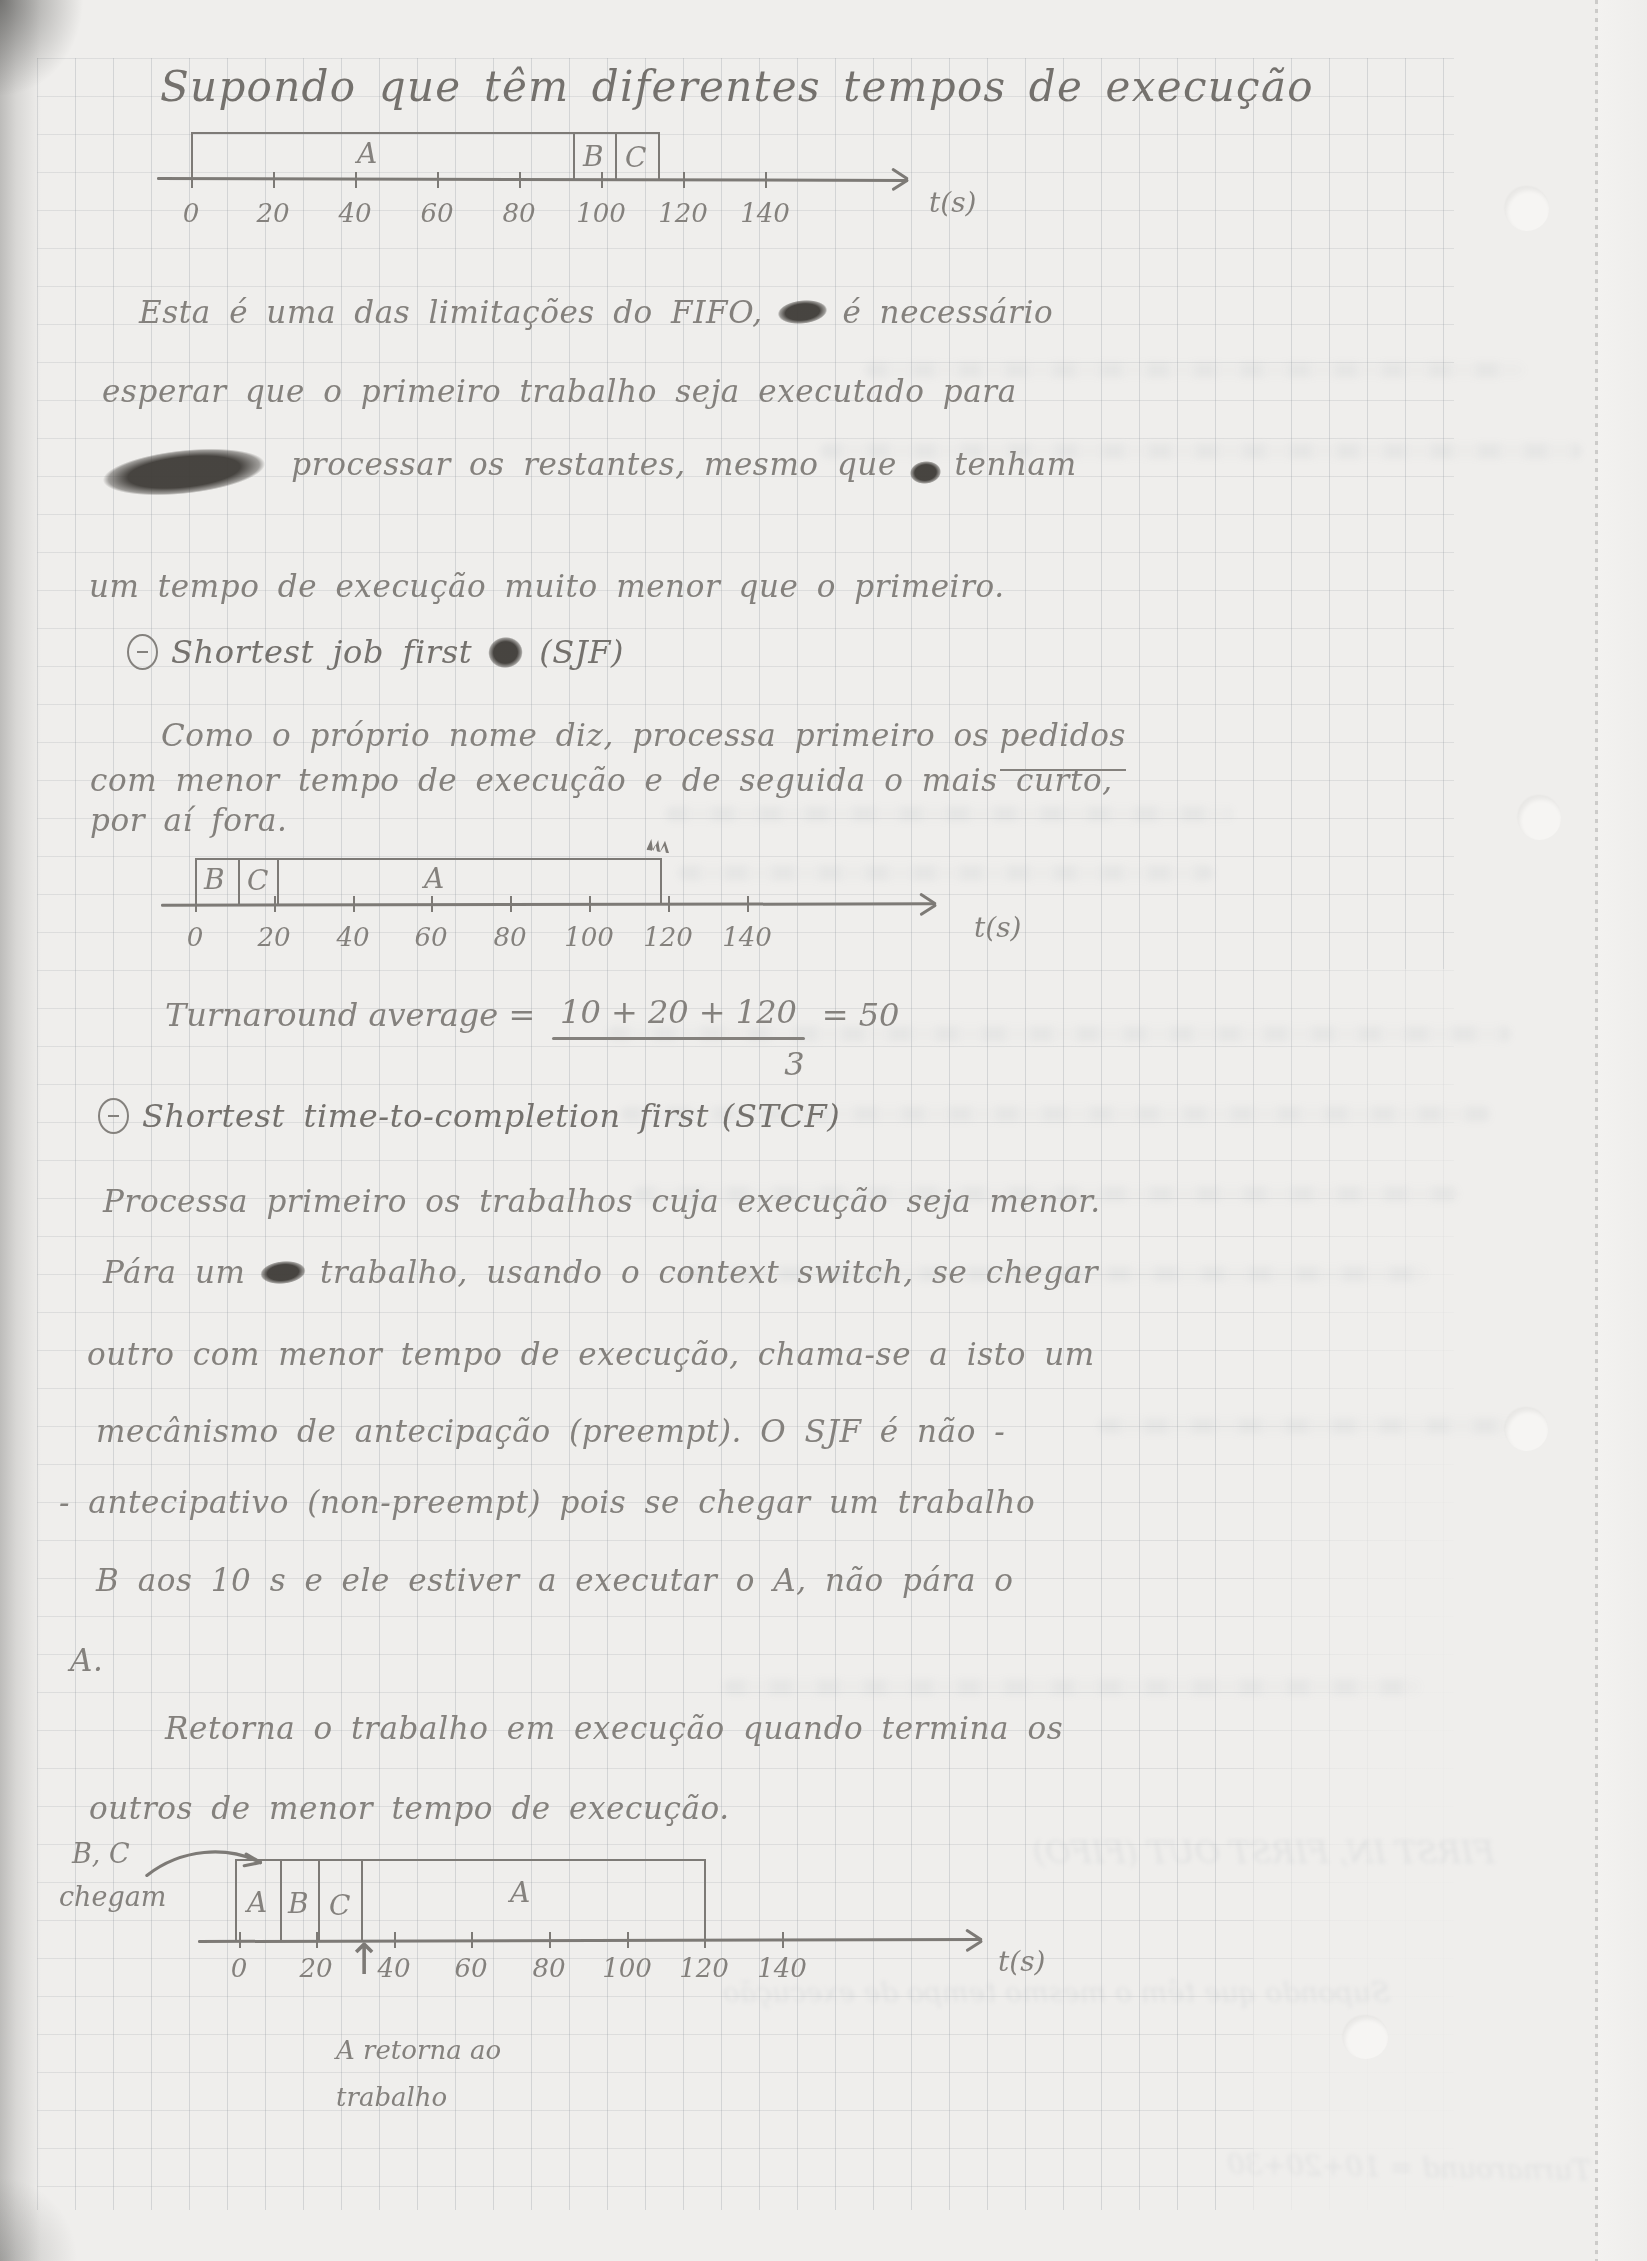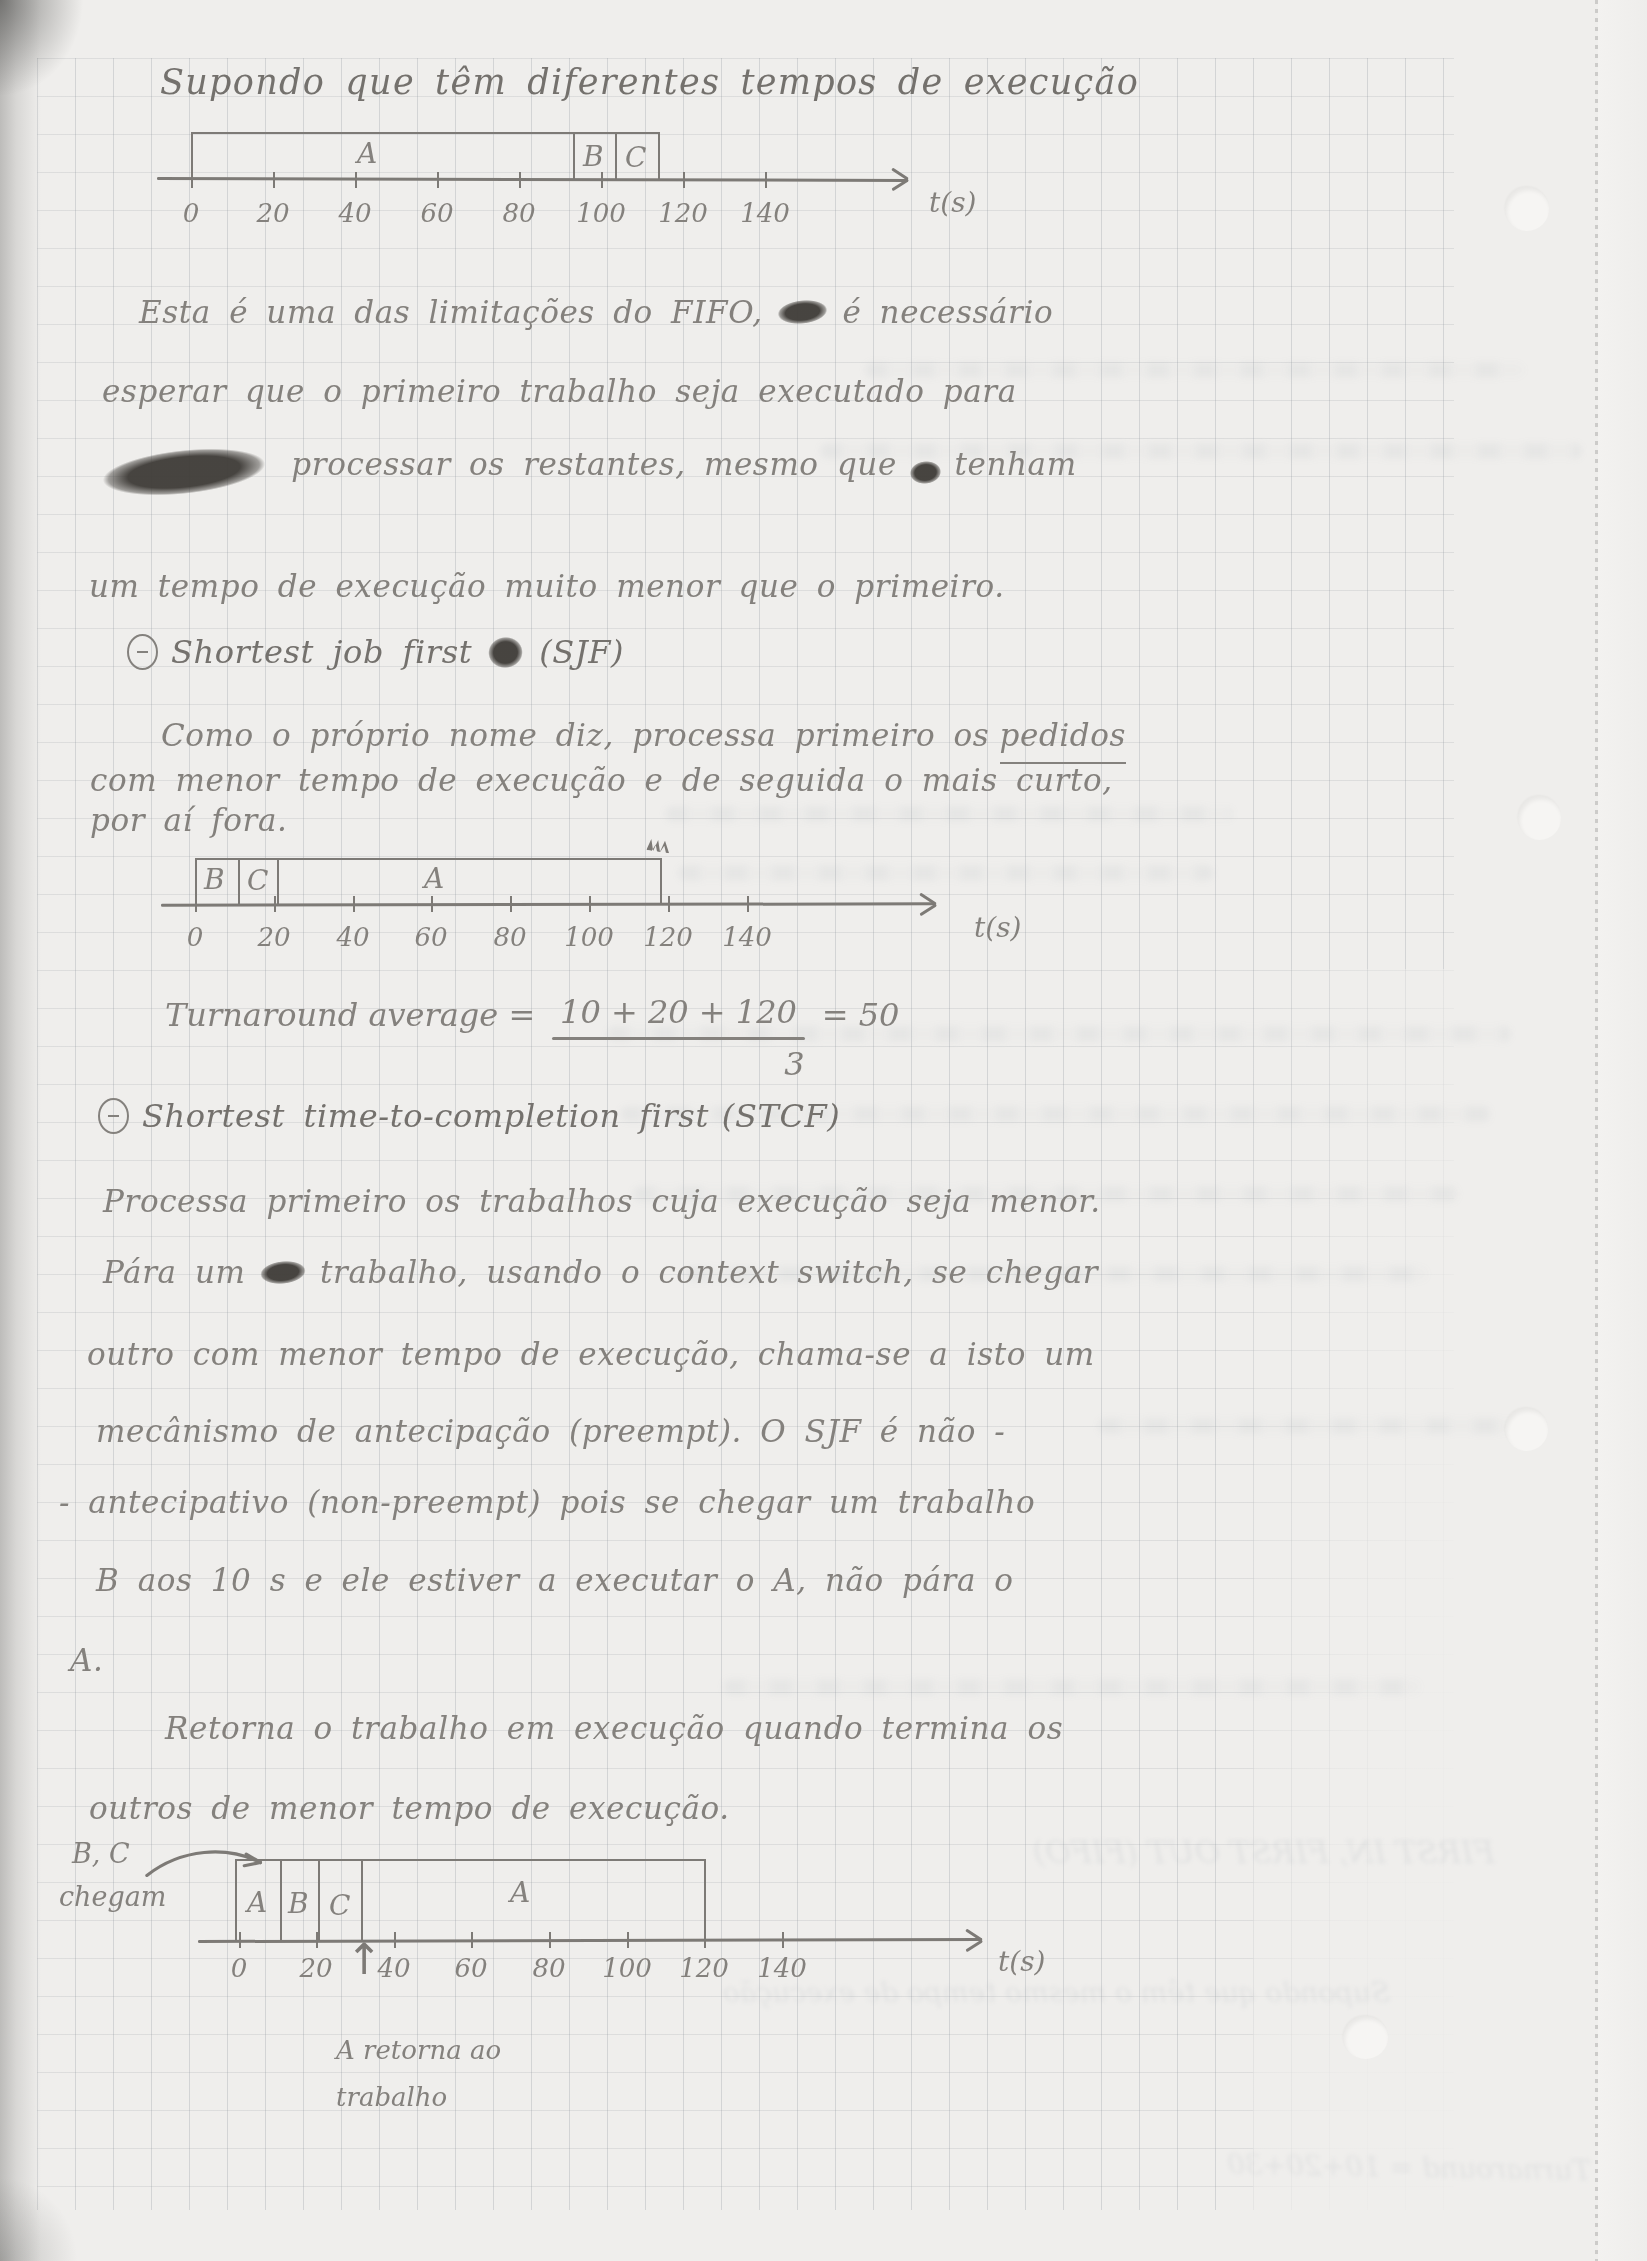--- a/index.html
+++ b/index.html
@@ -33,29 +33,29 @@
   .hole{position:absolute;border-radius:50%;background:#f6f5f3;
         box-shadow:inset 1.9px 3.2px 4.5px rgba(0,0,0,.055), -0.6px -1.3px 1.9px rgba(0,0,0,.03);}
   
   .bleed{position:absolute;transform:scaleX(-1);filter:blur(1.9px);opacity:.14;color:#8b95a0;
         white-space:nowrap;font-size:29px;}
   .streak{position:absolute;height:15.5px;border-radius:7.8px;filter:blur(3.9px);opacity:.55;
         background:repeating-linear-gradient(90deg,rgba(140,150,160,.16) 0 22px,rgba(140,150,160,.05) 22px 47px);}
   
   .line{position:absolute;white-space:nowrap;font-size:31px;letter-spacing:0.6px;word-spacing:7.8px;
         display:flex;align-items:baseline;gap:10.3px;}
-  .title{font-size:35px;letter-spacing:1.3px;color:var(--ink-dark);}
+  .title{font-size:42px;letter-spacing:1.3px;color:var(--ink-dark);}
   .heading{font-size:32px;display:flex;align-items:center;gap:13px;color:var(--ink-dark);}
   .cm{width:27px;height:32px;border:2.3px solid var(--ink);border-radius:50%;
         display:inline-flex;align-items:center;justify-content:center;flex:none;}
   .cm::after{content:"";width:10.3px;height:2.3px;background:var(--ink);}
   .scribble{display:inline-block;flex:none;align-self:center;
         background:radial-gradient(closest-side,rgba(62,59,55,.95) 58%,rgba(62,59,55,.45) 78%,transparent 84%);
         border-radius:46% 54% 52% 48%;transform:rotate(-6deg);}
-  .ul{border-bottom:2.3px solid var(--ink);padding-bottom:9px;font-style:italic;}
+  .ul{border-bottom:2.3px solid var(--ink);padding-bottom:16px;font-style:italic;}
   
   .box{position:absolute;border:2.6px solid var(--stroke);border-bottom:none;}
   .box.noleft{border-left:none;}
   .hline{position:absolute;height:2.6px;background:var(--stroke);border-radius:1.3px;}
   .seg-label{position:absolute;font-size:28px;color:var(--ink);}
   .tickrow{position:absolute;left:0;width:1647px;height:0;}
   .tick-mark{position:absolute;width:2.3px;height:15.5px;background:var(--stroke);}
   .tick-label{position:absolute;transform:translateX(-50%);font-size:26px;color:var(--ink);}
   .axis-label{position:absolute;font-size:28px;color:var(--ink);}
   .tip{position:absolute;width:19.4px;height:2.6px;background:var(--stroke);border-radius:1.3px;}

